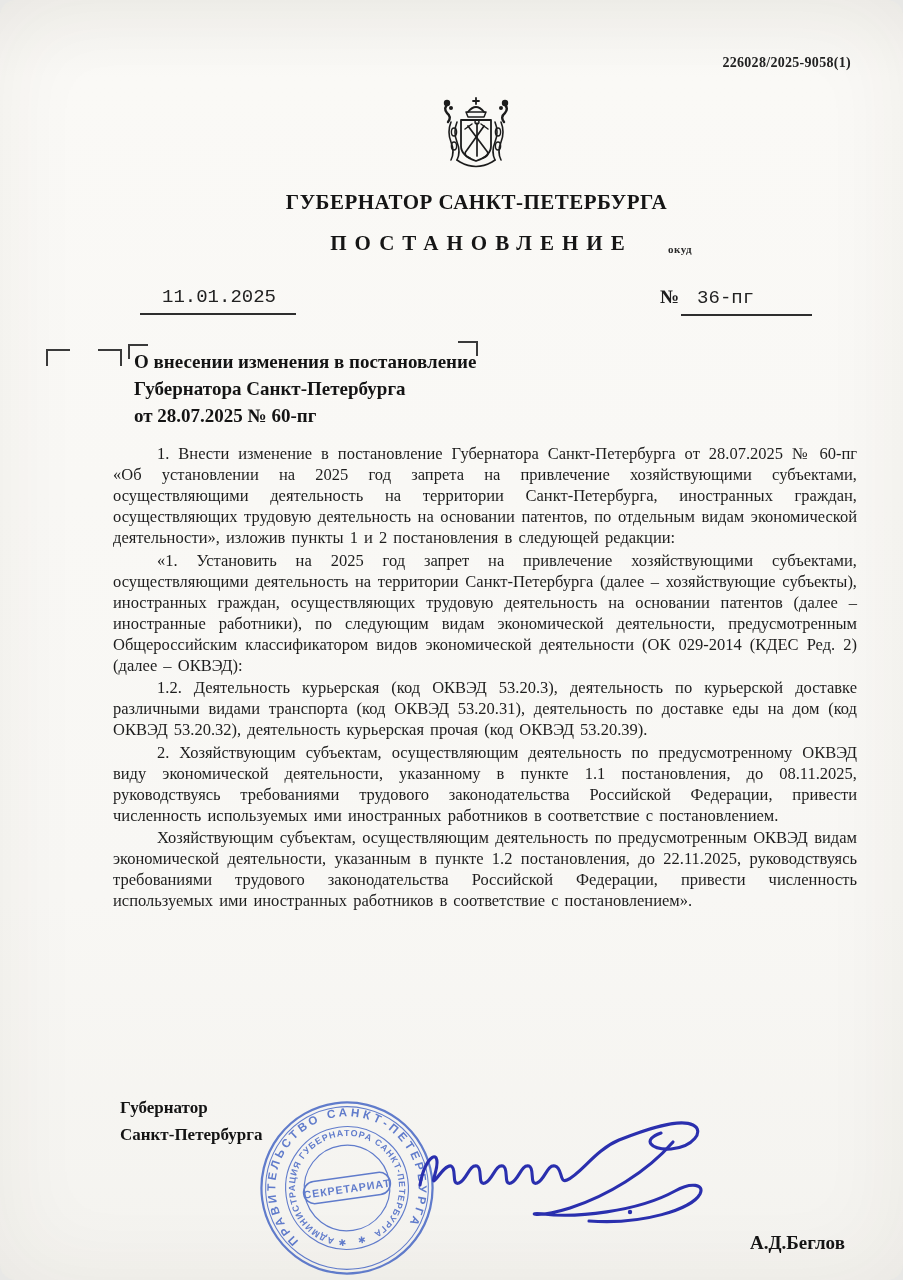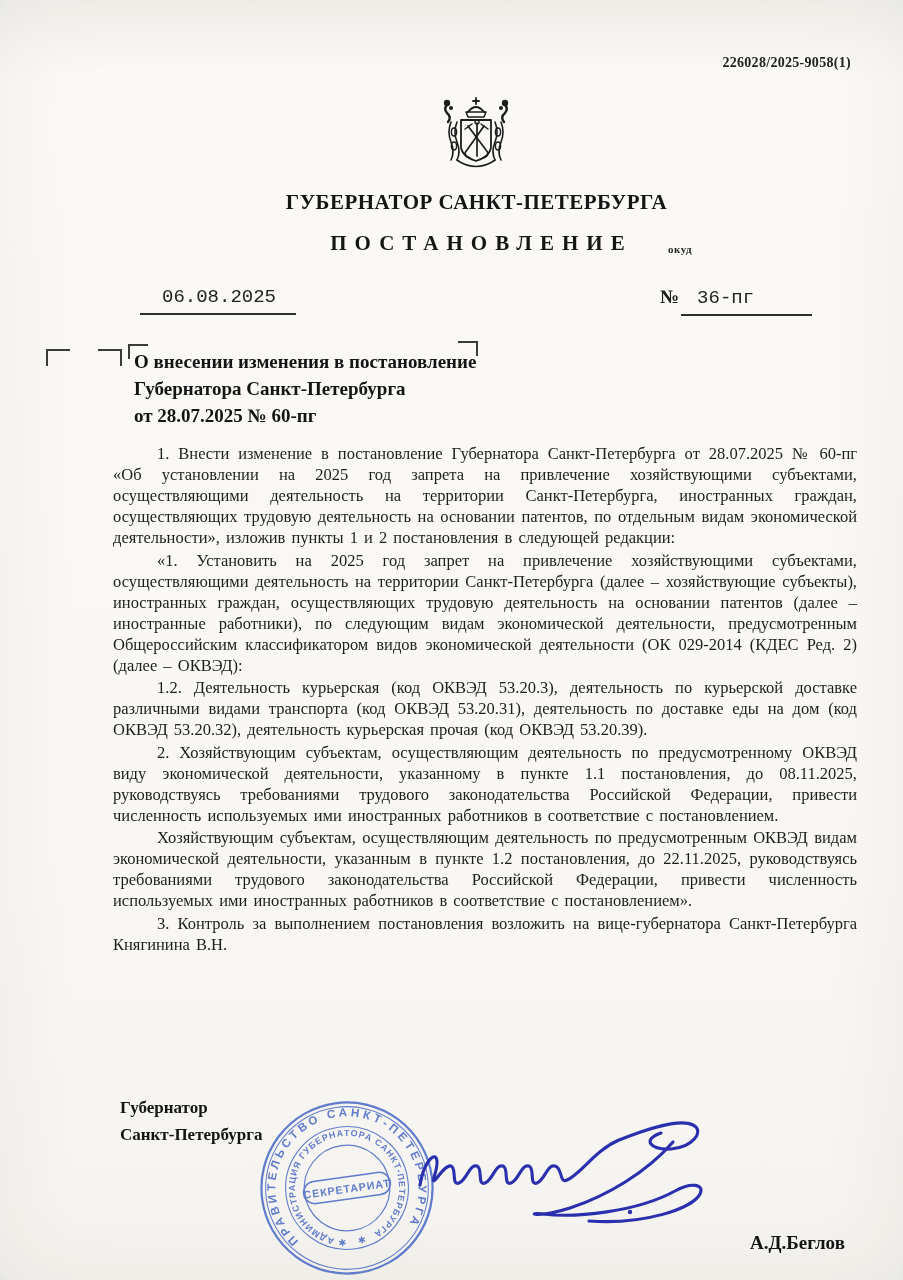--- a/index.html
+++ b/index.html
@@ -76,21 +76,21 @@
 
       <path d="M36,66 q16,9 32,0 M33,64 l3,2 M71,64 l-3,2" stroke-width="1.6"></path>
     </g>
   </svg>
 
   <div class="abs org-name">ГУБЕРНАТОР САНКТ-ПЕТЕРБУРГА</div>
   <div class="abs doc-type">ПОСТАНОВЛЕНИЕ</div>
   <div class="abs okud">окуд</div>
 
   <div class="abs date-block">
-    <span class="line"><span class="mono">06.08.2025</span></span>
+    <span class="line"><span class="mono">11.01.2025</span></span>
   </div>
   <div class="abs num-block">
     <span class="num-sign">№</span><span class="line"><span class="mono">36-пг</span></span>
   </div>
 
   <div class="abs crop-mark cm-tl" style="left:46px;top:349px;"></div>
   <div class="abs crop-mark cm-tr" style="left:98px;top:349px;"></div>
   <div class="abs crop-mark cm-tl" style="left:128px;top:344px;width:18px;height:13px;"></div>
   <div class="abs crop-mark cm-tr" style="left:458px;top:341px;width:18px;height:13px;"></div>
 
@@ -99,21 +99,20 @@
     <div>Губернатора Санкт-Петербурга</div>
     <div>от 28.07.2025 № 60-пг</div>
   </div>
 
   <div class="abs body-text">
     <p>1. Внести изменение в постановление Губернатора Санкт-Петербурга от 28.07.2025 № 60-пг «Об установлении на 2025 год запрета на привлечение хозяйствующими субъектами, осуществляющими деятельность на территории Санкт-Петербурга, иностранных граждан, осуществляющих трудовую деятельность на основании патентов, по отдельным видам экономической деятельности», изложив пункты 1 и 2 постановления в следующей редакции:</p>
     <p>«1. Установить на 2025 год запрет на привлечение хозяйствующими субъектами, осуществляющими деятельность на территории Санкт-Петербурга (далее – хозяйствующие субъекты), иностранных граждан, осуществляющих трудовую деятельность на основании патентов (далее – иностранные работники), по следующим видам экономической деятельности, предусмотренным Общероссийским классификатором видов экономической деятельности (ОК 029-2014 (КДЕС Ред. 2) (далее – ОКВЭД):</p>
     <p>1.2. Деятельность курьерская (код ОКВЭД 53.20.3), деятельность по курьерской доставке различными видами транспорта (код ОКВЭД 53.20.31), деятельность по доставке еды на дом (код ОКВЭД 53.20.32), деятельность курьерская прочая (код ОКВЭД 53.20.39).</p>
     <p>2. Хозяйствующим субъектам, осуществляющим деятельность по предусмотренному ОКВЭД виду экономической деятельности, указанному в пункте 1.1 постановления, до 08.11.2025, руководствуясь требованиями трудового законодательства Российской Федерации, привести численность используемых ими иностранных работников в соответствие с постановлением.</p>
     <p>Хозяйствующим субъектам, осуществляющим деятельность по предусмотренным ОКВЭД видам экономической деятельности, указанным в пункте 1.2 постановления, до 22.11.2025, руководствуясь требованиями трудового законодательства Российской Федерации, привести численность используемых ими иностранных работников в соответствие с постановлением».</p>
-    <p>3. Контроль за выполнением постановления возложить на вице-губернатора Санкт-Петербурга Княгинина В.Н.</p>
   </div>
 
   <div class="abs sig-post">
     <div>Губернатор</div>
     <div>Санкт-Петербурга</div>
   </div>
   <div class="abs sig-name">А.Д.Беглов</div>
 
   <svg class="abs stamp" width="186" height="186" viewBox="0 0 200 200">
     <g transform="rotate(-8 100 100)" stroke="#4767c5" fill="none">

